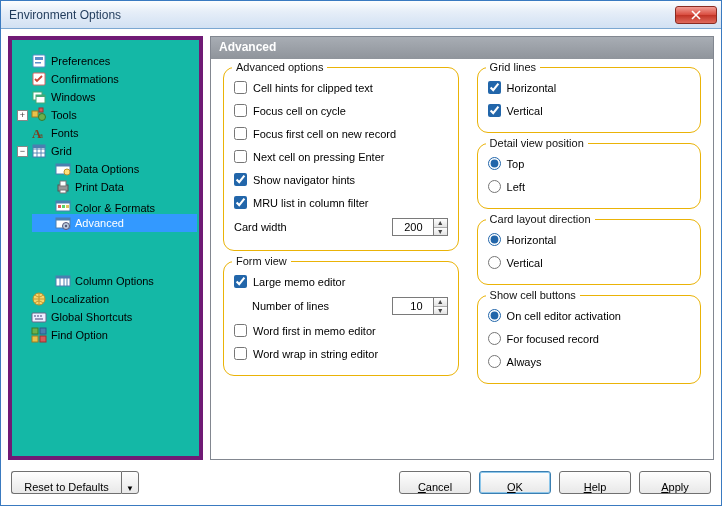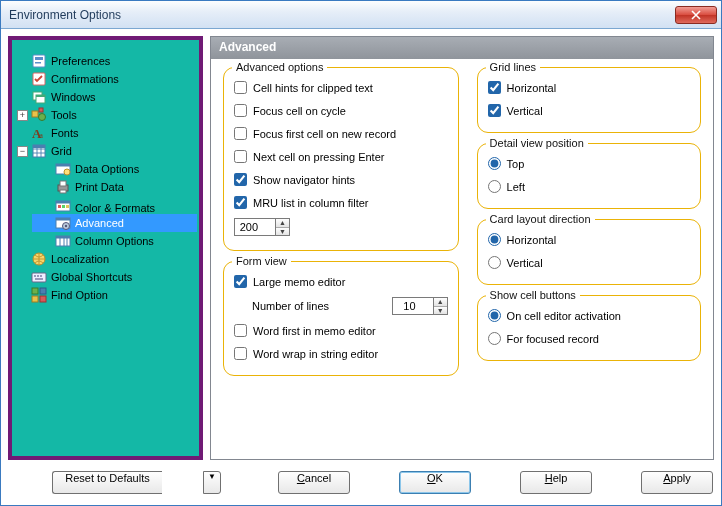--- a/index.html
+++ b/index.html
@@ -27,28 +27,28 @@
 .col-left { flex: 1.05; }
 .col-right { flex: 1; }
 .group { border: 1px solid #eab308; border-radius: 11px; padding: 8px 10px 10px 10px; margin-bottom: 10px; position: relative; }
 .group > .legend { position: absolute; top: -7px; left: 8px; background: #fff; padding: 0 4px; color: #111; }
 .opt { display: flex; align-items: center; height: 23px; }
 .opt input[type=checkbox], .opt input[type=radio] { margin-right: 6px; accent-color:#2266aa; }
 .opt .lbl { color: #000; }
 .rowfield { display:flex; align-items:center; height:26px; }
 .rowfield .lbl { flex:1; }
 .spin { display:flex; align-items:center; }
-.spin input { width: 42px; height: 18px; border: 1px solid #7a7a7a; font-size: 11px; text-align: right; padding-right: 17px; }
+.spin input { width: 42px; height: 18px; border: 1px solid #7a7a7a; font-size: 11px; text-align: right; padding-right: 10px; }
 .spin .arrows { width: 14px; height: 18px; display:flex; flex-direction:column; border:1px solid #7a7a7a; border-left:none; }
 .spin .arrows div { flex:1; display:flex; align-items:center; justify-content:center; font-size:7px; background:linear-gradient(#fefefe,#e3e3e3); cursor:pointer; color:#444; }
 .spin .arrows div:first-child { border-bottom:1px solid #aaa; }
 .indent { padding-left: 18px; }
 .footer { height: 38px; border-top: 0; display:flex; align-items:center; padding: 0 10px 8px 10px; gap:8px; }
 .footer .spacer { flex:1; }
-.btn { height: 23px; border: 1px solid #707070; border-radius: 3px; background: linear-gradient(#fefefe,#e8e8e8); padding: 0 4px; min-width: 72px; display:inline-flex; align-items:flex-start; justify-content:center; cursor:pointer; font-size:11px;margin-left:41px; }
+.btn { height: 23px; border: 1px solid #707070; border-radius: 3px; background: linear-gradient(#fefefe,#e8e8e8); padding: 0 4px; min-width: 72px; display:inline-flex; align-items:flex-end; justify-content:center; cursor:pointer; font-size:11px; }
 .btn.default { border: 1px solid #3c7fb1; box-shadow: 0 0 0 1px #8cc6ea inset; }
 .btn-split { display:flex; }
 .btn-split .main { border-radius: 3px 0 0 3px; border-right:none; min-width: 110px; }
 .btn-split .drop { min-width: 18px; border-radius: 0 3px 3px 0; padding:0; }
 .ico-svg { width:16px; height:16px; }
 .underline-first::first-letter { text-decoration: underline; }
 </style>
 </head>
 <body>
 
@@ -191,21 +191,21 @@
                           <rect x="1" y="3" width="14" height="10" fill="#fff" stroke="#4a7fb0"></rect>
                           <rect x="1" y="3" width="14" height="2.5" fill="#4a7fb0"></rect>
                           <circle cx="11" cy="11" r="3.5" fill="#bcd" stroke="#557"></circle>
                           <circle cx="11" cy="11" r="1.2" fill="#557"></circle>
                         </svg>
                       </span>
                       <span class="lbl">Advanced</span>
                     </div>
                   </li>
                   <li>
-                    <div class="row" style="padding-left: 6px;">
+                    <div class="row" style="padding-left: 6px; margin-top: 40px;">
                       <span class="exp none"></span>
                       <span class="icon">
                         <svg class="ico-svg" viewBox="0 0 16 16">
                           <rect x="1" y="3" width="14" height="10" fill="#fff" stroke="#4a7fb0"></rect>
                           <rect x="1" y="3" width="14" height="2.5" fill="#4a7fb0"></rect>
                           <path d="M5 3 v10 M9 3 v10 M12 3 v10" stroke="#4a7fb0"></path>
                         </svg>
                       </span>
                       <span class="lbl">Column Options</span>
                     </div>
@@ -281,20 +281,21 @@
               </label>
             <label class="opt">
                 <input type="checkbox" checked="" style="">
                 <span class="lbl">Show navigator hints</span>
               </label>
             <label class="opt">
                 <input type="checkbox" checked="" style="">
                 <span class="lbl">MRU list in column filter</span>
               </label>
             <div class="rowfield">
+              <span class="lbl">Card width</span>
               <span class="spin">
                 <input value="200" style="">
                 <span class="arrows">
                     <div>▲</div>
                     <div>▼</div>
                   </span>
               </span>
             </div>
           </div>
           <div class="group">
@@ -359,20 +360,24 @@
           </div>
           <div class="group">
             <div class="legend">Show cell buttons</div>
             <label class="opt">
                 <input type="radio" name="sc" checked="" style="">
                 <span class="lbl">On cell editor activation</span>
               </label>
             <label class="opt">
                 <input type="radio" name="sc" style="">
                 <span class="lbl">For focused record</span>
+              </label>
+            <label class="opt">
+                <input type="radio" name="sc" style="">
+                <span class="lbl">Always</span>
               </label>
           </div>
         </div>
       </div>
     </div>
   </div>
   <div class="footer">
     <span class="btn-split">
       <button class="btn main">
           <span>Reset to Defaults</span>

